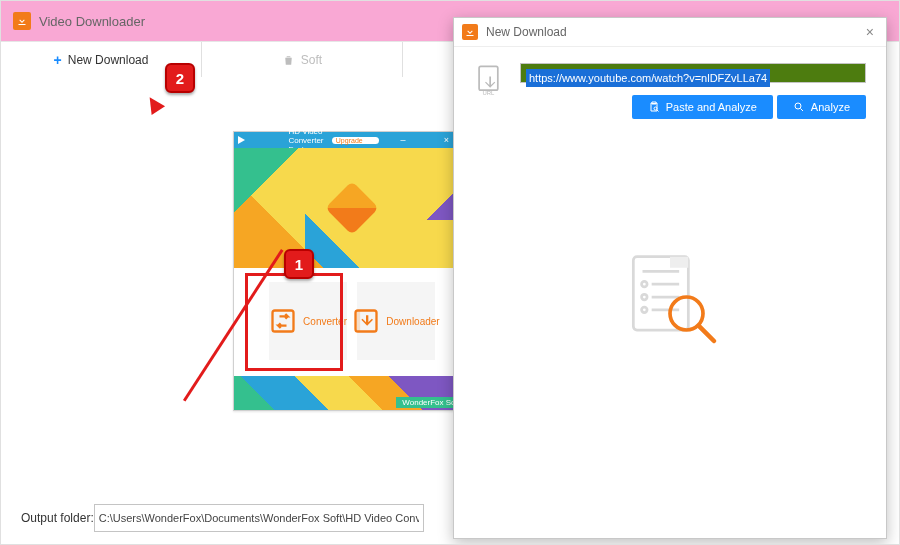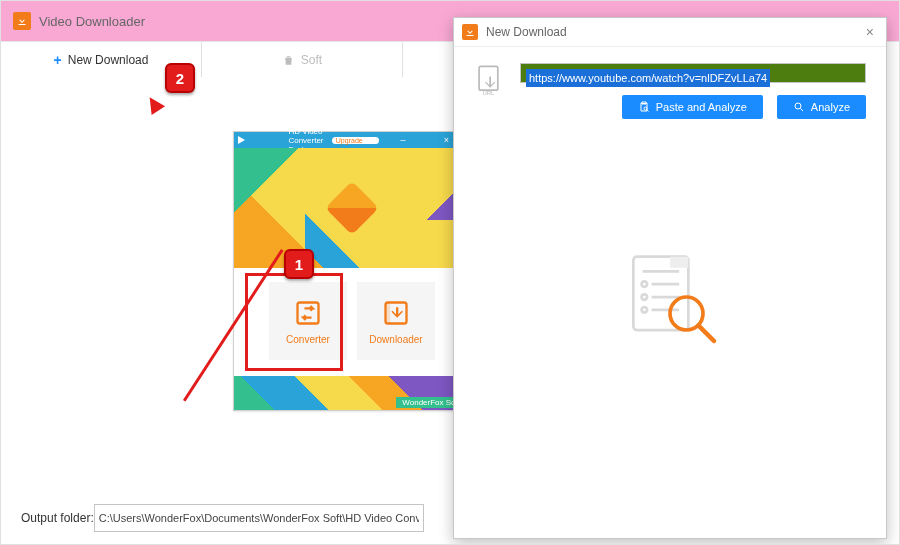--- a/index.html
+++ b/index.html
@@ -36,21 +36,21 @@
   .hvc-banner::before{content:"";position:absolute;inset:0;
     background:
       linear-gradient(135deg,#34c08e 0 18%,transparent 18%),
       linear-gradient(45deg,#f6a623 0 25%,transparent 25%),
       linear-gradient(-45deg,#7e57c2 0 20%,transparent 20%) top right/60% 60% no-repeat,
       linear-gradient(45deg,#2aa3d8 0 22%,transparent 22%) bottom right/70% 70% no-repeat,
       #f7d94c}
   .hvc-banner .logo{position:absolute;left:50%;top:50%;width:38px;height:38px;transform:translate(-50%,-50%) rotate(45deg);
     background:linear-gradient(135deg,#f6a623 50%,#f27b1a 50%);border-radius:6px}
   .hvc-tiles{display:flex;gap:10px;justify-content:center;padding:14px 0 12px}
-  .tile{width:78px;height:78px;background:#f5f5f5;display:flex;flex-direction:column;align-items:center;justify-content:center;gap:6px;cursor:pointer}
+  .tile{width:78px;height:78px;background:#f5f5f5;display:flex;flex-direction:row;align-items:center;justify-content:center;gap:6px;cursor:pointer}
   .tile .ic{width:30px;height:30px;display:flex;align-items:center;justify-content:center}
   .tile .lbl{font-size:10px;color:#f27b1a}
   .tile.dl .lbl{color:#f27b1a}
   .hvc-strip{position:absolute;left:0;right:0;bottom:0;height:34px;overflow:hidden;
     background:linear-gradient(45deg,#34c08e 0 15%,#2aa3d8 15% 35%,#f7d94c 35% 55%,#f6a623 55% 70%,#7e57c2 70% 100%)}
   .hvc-strip .brand{position:absolute;right:4px;bottom:2px;background:#34c08e;color:#fff;font-size:8px;padding:1px 6px}
 
   
   .marker{position:absolute;width:26px;height:26px;border:2px solid #b80000;border-radius:6px;background:#e21b1b;
     color:#fff;font-weight:bold;font-size:15px;display:flex;align-items:center;justify-content:center;
@@ -67,21 +67,21 @@
   .dlg-title .app-icon{width:16px;height:16px}
   .dlg-title .t{flex:1;color:#666;font-size:12px}
   .dlg-title .x{color:#888;font-size:14px;cursor:pointer;padding:0 4px}
   .dlg-body{padding:16px 20px}
   .url-row{display:flex;gap:12px;align-items:flex-start}
   .url-ic{width:34px;height:34px;flex:0 0 34px}
   .url-col{flex:1}
   .url-col .lab{color:#888;font-size:11px;margin-bottom:4px}
   .url-input{width:100%;height:20px;border:1px solid #c4c4c4;font-size:11px;color:#fff;background:#4d7c0f;box-sizing:border-box;padding:5px}
   .url-val{display:inline-block;background:#1a6fd8;color:#fff;padding:1px 3px;font-size:11px;line-height:16px}
-  .dlg-actions{display:flex;gap:14px;justify-content:flex-end;margin-top:12px}
+  .dlg-actions{display:flex;gap:4px;justify-content:flex-end;margin-top:12px}
   .act{height:24px;border:none;color:#fff;background:#1a8cff;font-size:11px;display:flex;align-items:center;gap:6px;padding:0 16px;cursor:pointer;border-radius:2px}
   .act svg{width:12px;height:12px;fill:#fff}
   .dlg-placeholder{position:absolute;left:50%;top:55%;transform:translate(-50%,-50%)}
 </style>
 </head>
 <body>
 
 <div id="stage">
 
   <div class="main-win">

